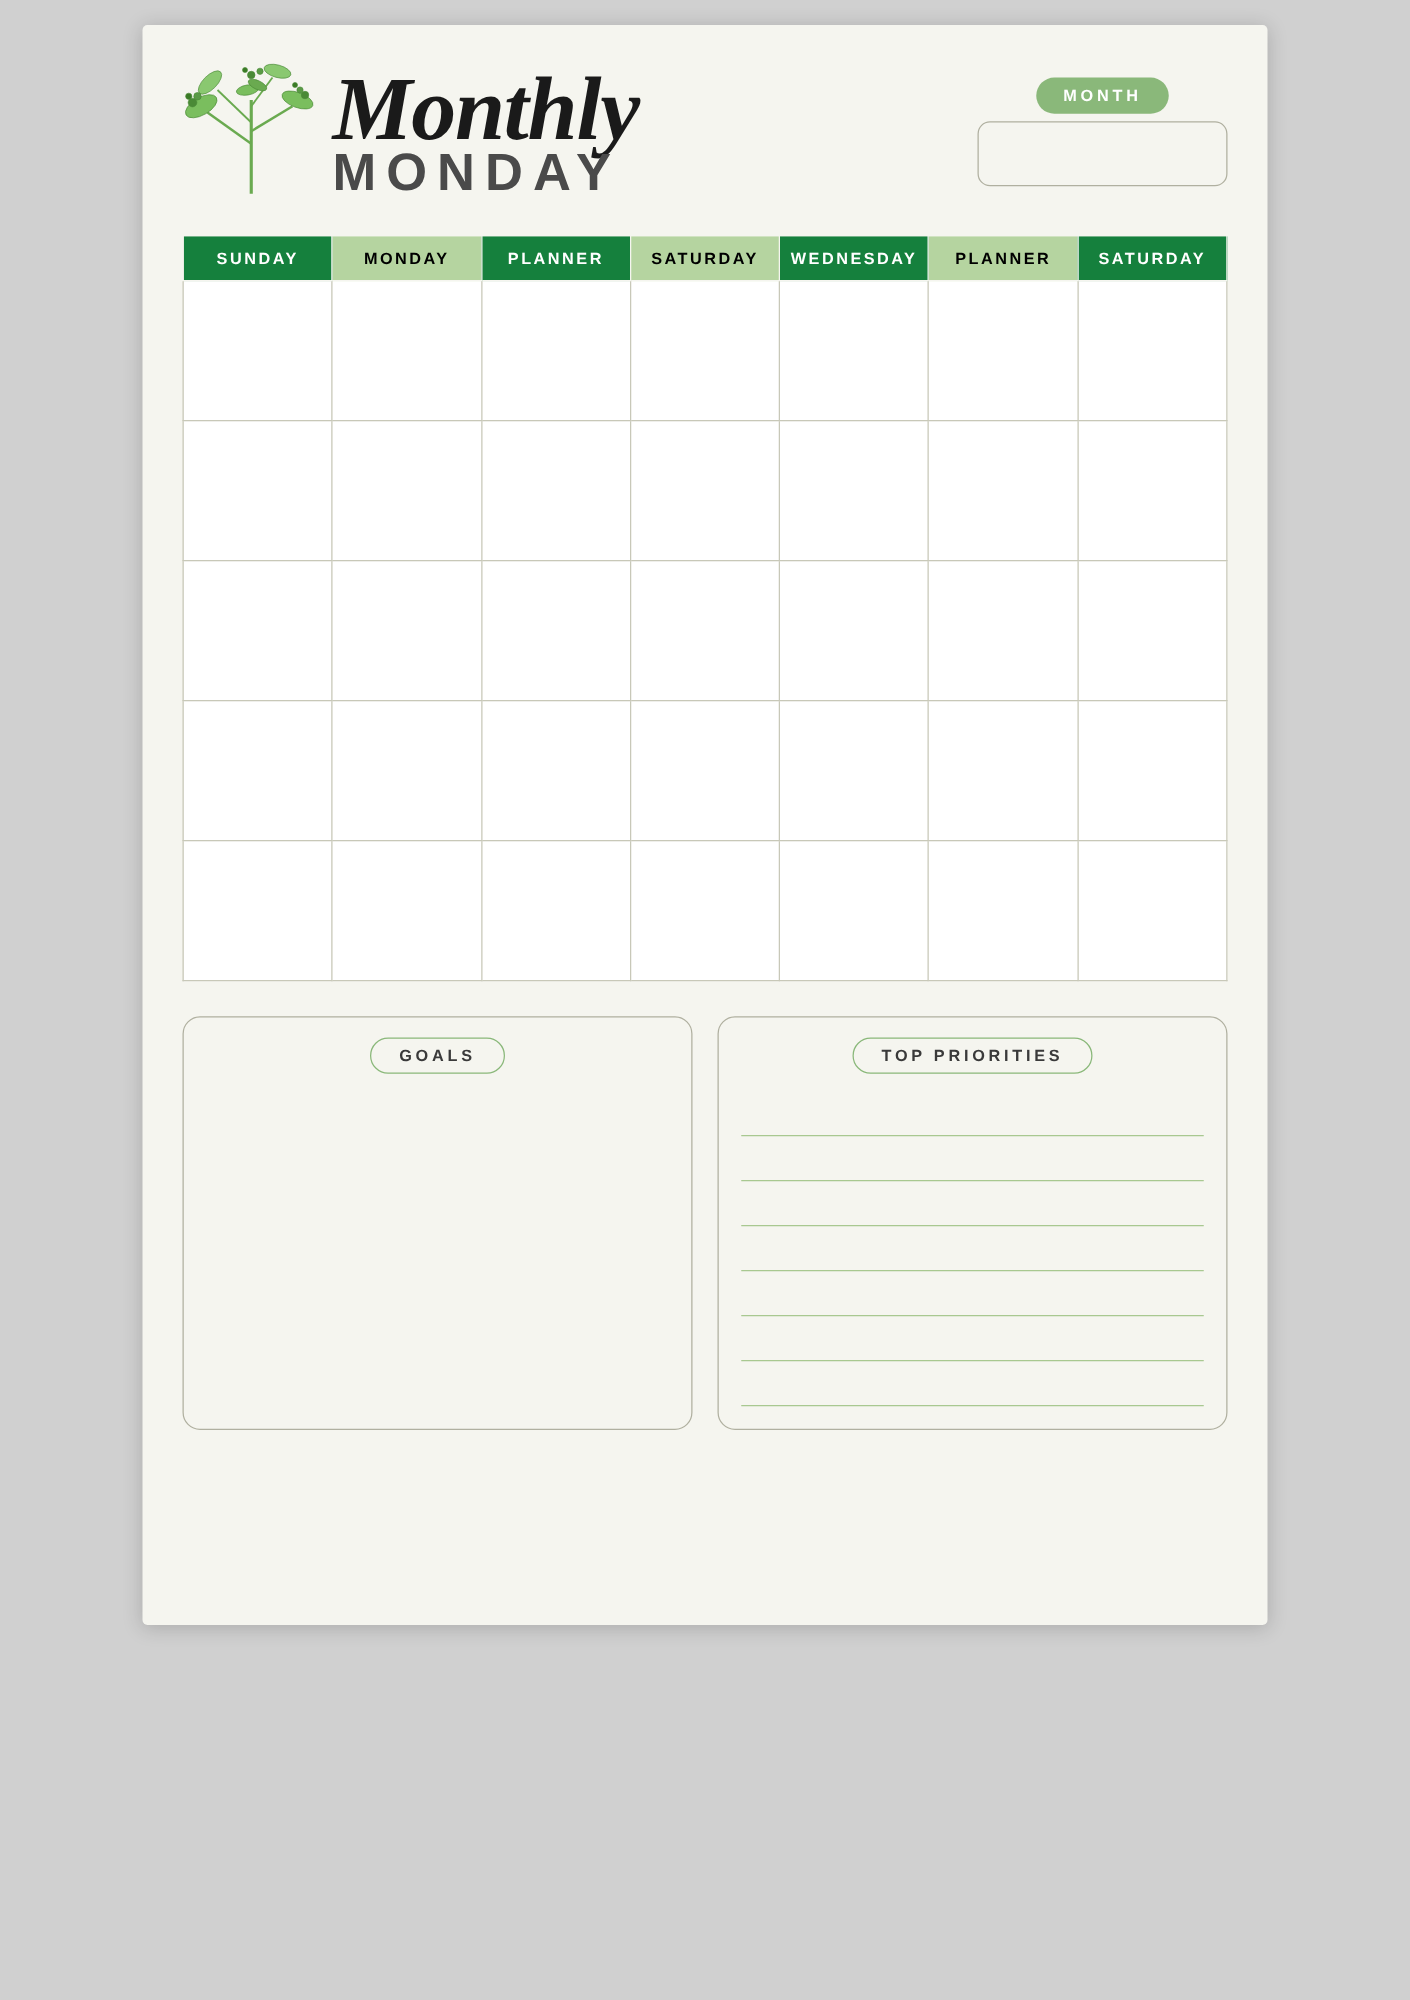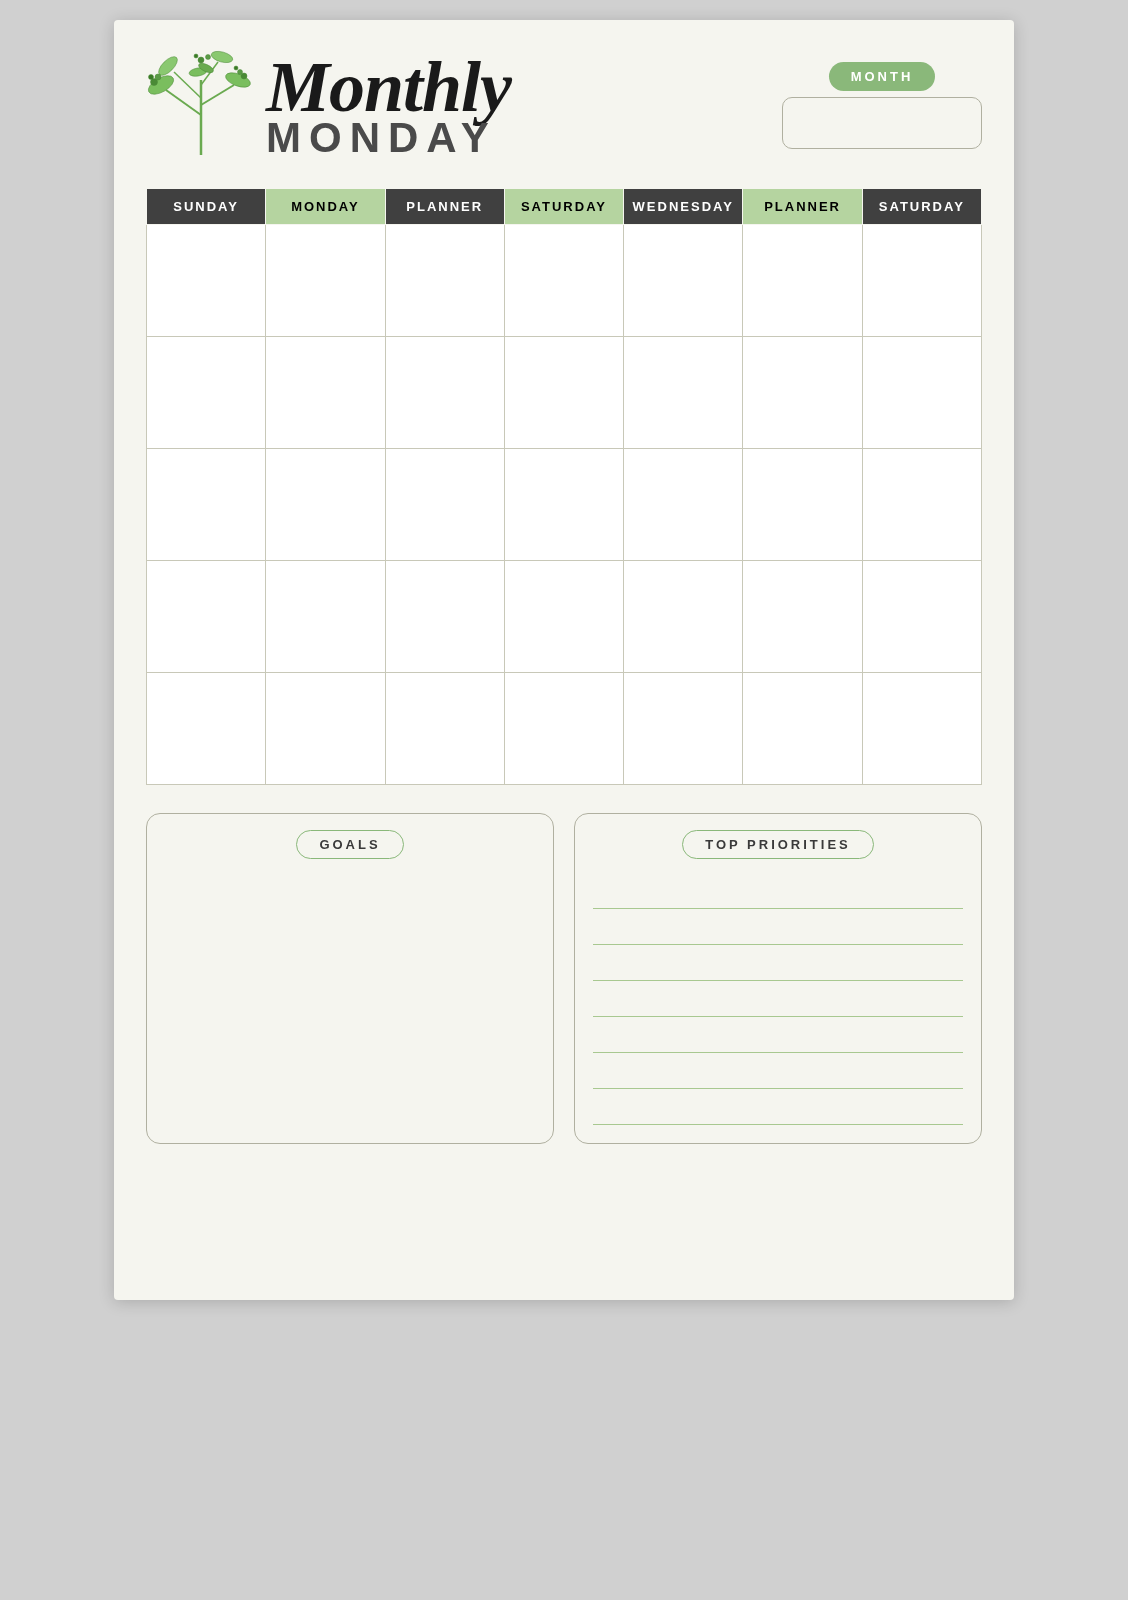--- a/index.html
+++ b/index.html
@@ -93,21 +93,21 @@
     }
 
     
     .calendar {
       width: 100%;
       border-collapse: collapse;
       margin-bottom: 28px;
     }
 
     .calendar th {
-      background: #404040;
+      background: #15803d;
       color: #fff;
       font-size: 13px;
       font-weight: 700;
       letter-spacing: 2px;
       padding: 10px 4px;
       text-align: center;
       border: 1.5px solid #f5f5ef;
     }
 
     .calendar th.lighter {

